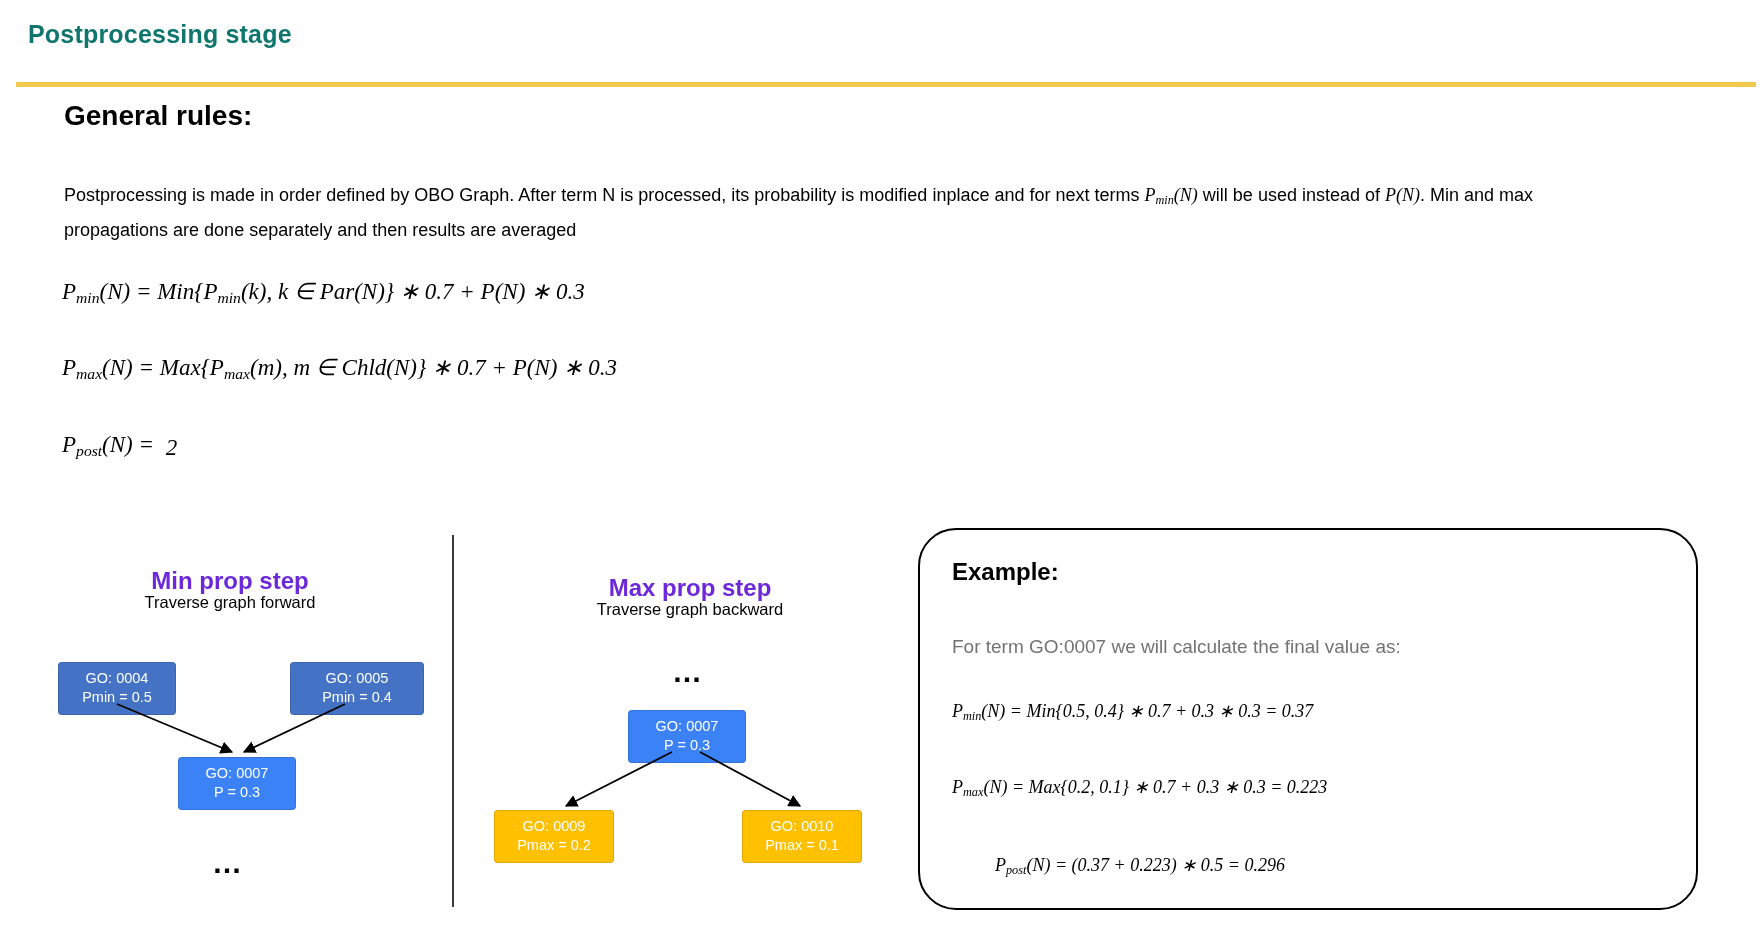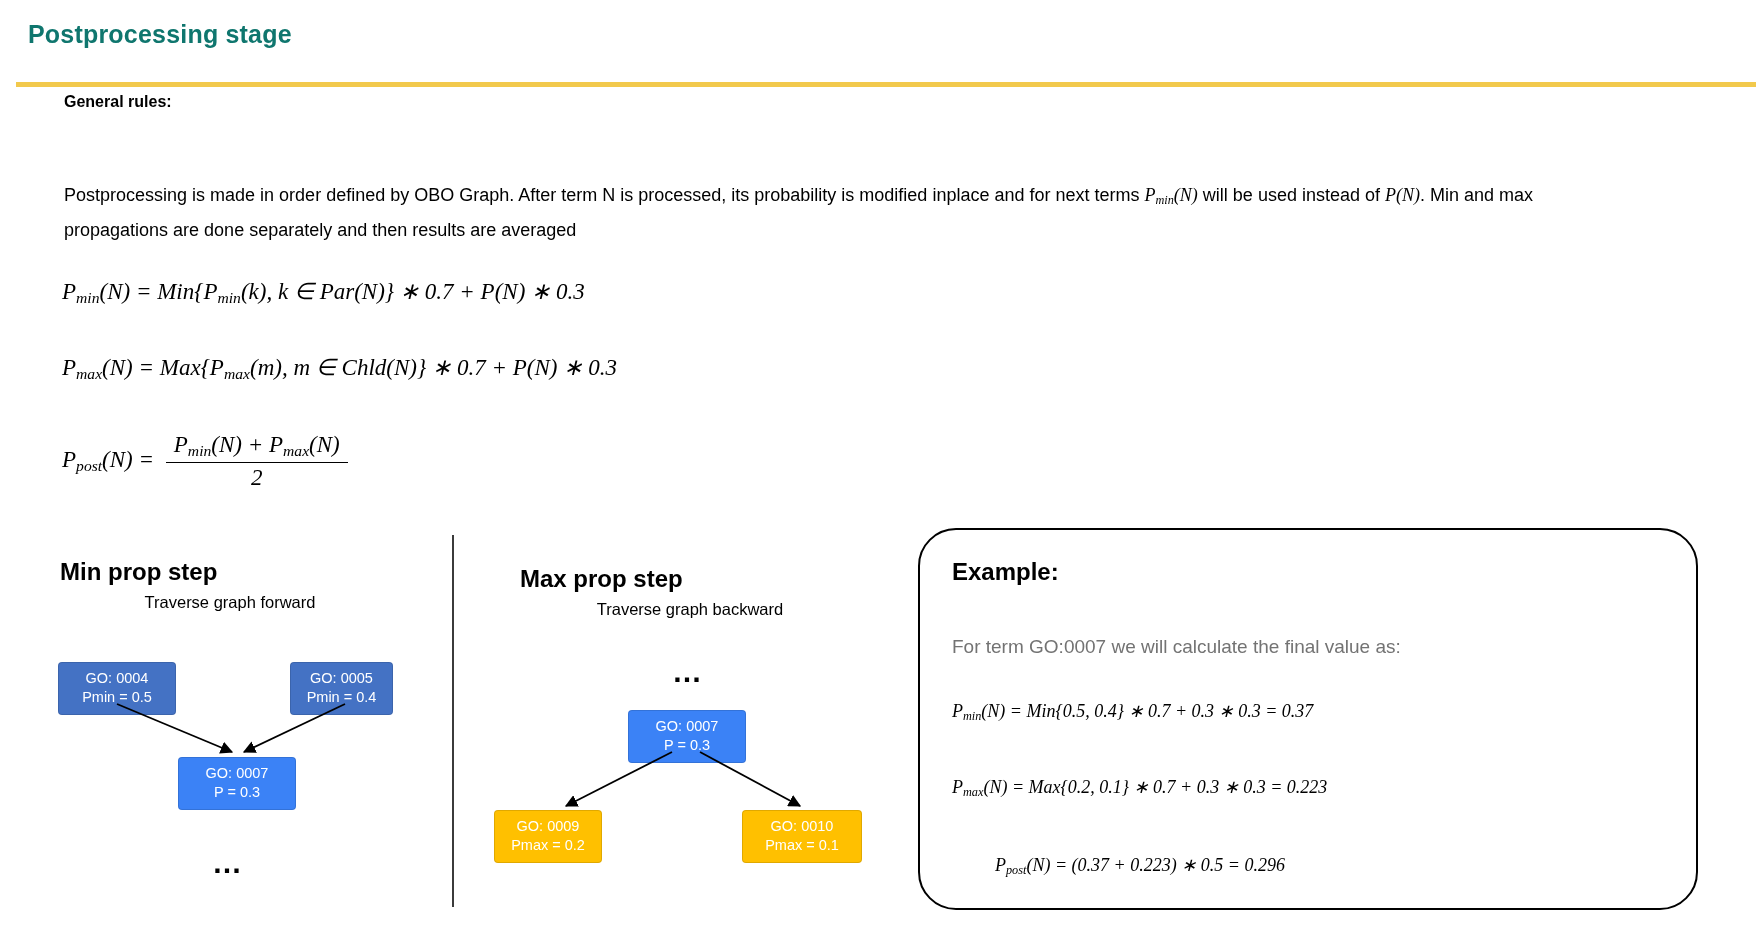--- a/index.html
+++ b/index.html
@@ -28,22 +28,22 @@
     position: absolute;
     left: 16px;
     top: 82px;
     width: 1740px;
     height: 5px;
     background: #f2c94c;
   }
   .section-heading {
     position: absolute;
     left: 64px;
-    top: 93px;
-    font-size: 16px;
+    top: 100px;
+    font-size: 28px;
     font-weight: bold;
     color: #000;
   }
   .intro-text {
     position: absolute;
     left: 64px;
     top: 180px;
     width: 1500px;
     font-size: 18px;
     line-height: 30px;
@@ -91,22 +91,23 @@
     top: 535px;
     width: 2px;
     height: 372px;
     background: #3b3b3b;
   }
 
   .panel-title {
     position: absolute;
     font-size: 24px;
     font-weight: bold;
-    color: #000000;
-    text-align: left;
+    color: #6d28d9;
+    text-align: center;
+    margin-top: 9px;
   }
   .panel-sub {
     position: absolute;
     font-size: 16.5px;
     color: #000;
     text-align: center;
   }
 
   .node {
     position: absolute;
@@ -198,53 +199,52 @@
 </div>
 
 <div class="eq" id="eq-max">
   <span>P</span><sub>max</sub><span>(N) =</span>
   <span>Max{P</span><sub>max</sub><span>(m), m ∈ Chld(N)} ∗ 0.7 +  P(N)  ∗ 0.3</span>
 </div>
 
 <div class="eq" id="eq-post">
   <span>P</span><sub>post</sub><span>(N) =</span>
   <span class="frac">
-    <span class="num"><span>P</span><sub>min</sub><span>(N) + </span><span>P</span><sub>max</sub><span>(N)</span></span>
     <span class="den up">2</span>
   </span>
 </div>
 
 <div class="divider-v"></div>
 
 <div class="panel-title" style="left:60px; top:558px; width:340px;">Min prop step</div>
 <div class="panel-sub" style="left:60px; top:593px; width:340px;">Traverse graph forward</div>
 
 <div class="node blue" style="left:58px; top:662px; width:118px;">
   <span class="l1">GO: 0004</span>
   <span class="l2">Pmin = 0.5</span>
 </div>
-<div class="node blue" style="left:290px; top:662px; width:103px;">
+<div class="node blue" style="left:290px; top:662px; width:134px;">
   <span class="l1">GO: 0005</span>
   <span class="l2">Pmin = 0.4</span>
 </div>
 <div class="node orange" style="left:178px; top:757px; width:118px;">
   <span class="l1">GO: 0007</span>
   <span class="l2">P = 0.3</span>
 </div>
 <div class="ellipsis" style="left:212px; top:846px;">…</div>
 
 <div class="panel-title" style="left:520px; top:565px; width:340px;">Max prop step</div>
 <div class="panel-sub" style="left:520px; top:600px; width:340px;">Traverse graph backward</div>
 <div class="ellipsis" style="left:672px; top:655px;">…</div>
 
 <div class="node orange" style="left:628px; top:710px; width:118px;">
   <span class="l1">GO: 0007</span>
   <span class="l2">P = 0.3</span>
 </div>
-<div class="node yellow" style="left:494px; top:810px; width:108px;">
+<div class="node yellow" style="left:494px; top:810px; width:120px;">
   <span class="l1">GO: 0009</span>
   <span class="l2">Pmax = 0.2</span>
 </div>
 <div class="node yellow" style="left:742px; top:810px; width:120px;">
   <span class="l1">GO: 0010</span>
   <span class="l2">Pmax = 0.1</span>
 </div>
 
 <svg class="edges" xmlns="http://www.w3.org/2000/svg">
   <defs>

